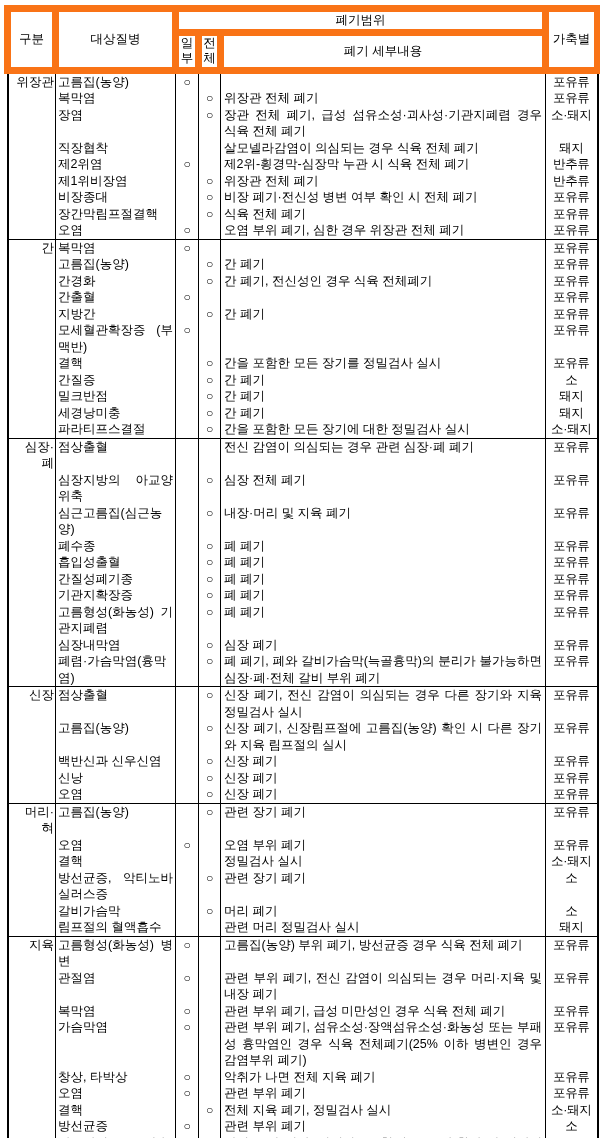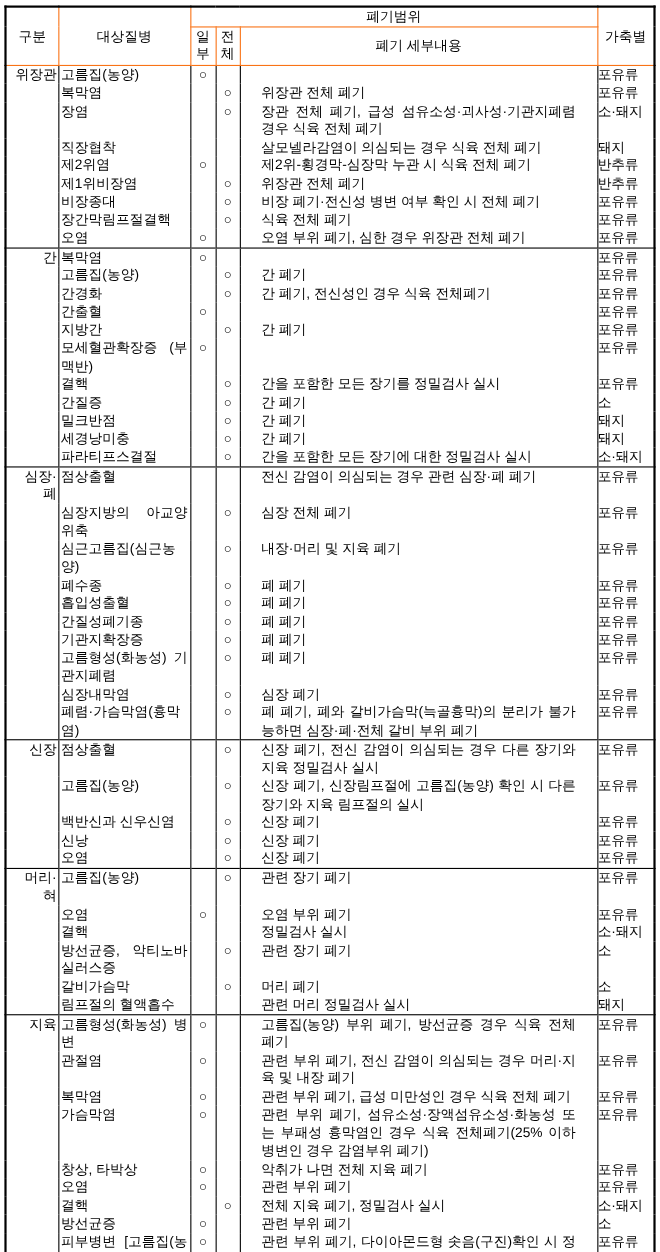--- a/index.html
+++ b/index.html
@@ -22,21 +22,21 @@
     border: 2px solid #000;
   }
   th, td {
     border-left: 1px solid #000;
     border-right: 1px solid #000;
     padding: 0 2px;
     vertical-align: top;
     overflow: hidden;
   }
   thead th {
-    border: 1px solid #f97316;
+    border: 7px solid #f97316;
     font-weight: normal;
     text-align: center;
     vertical-align: middle;
     padding: 0;
   }
   thead tr.h1 { height: 18px; }
   thead tr.h2 { height: 35px; }
   th.stack { white-space: pre-line; line-height: 15.5px; }
   tbody tr.sec-start td { border-top: 1px solid #000; }
   td.sec-label {
@@ -49,23 +49,24 @@
     word-break: break-all;
   }
   td.mark {
     text-align: center;
     padding: 0;
     font-size: 12px;
   }
   td.detail {
     text-align: justify;
     word-break: break-all;
-    padding: 0 19px;
+    padding: 0 3px;
   }
   td.livestock {
+    text-align: center;
     padding: 0;
     letter-spacing: -0.3px;
   }
   tr.tall td { height: 33px; }
 </style>
 </head>
 <body>
 
 <table class="disposal">
   <colgroup>

